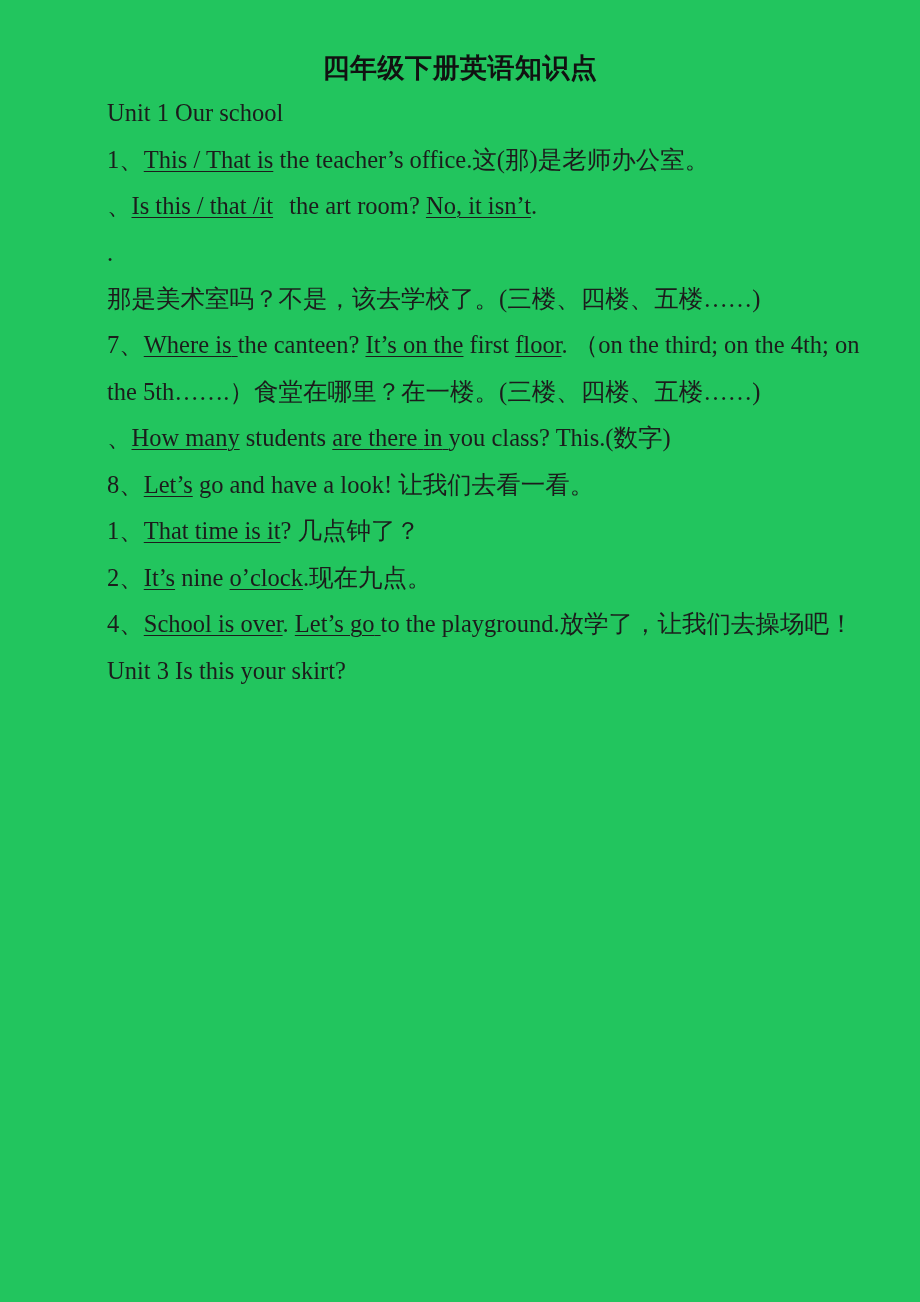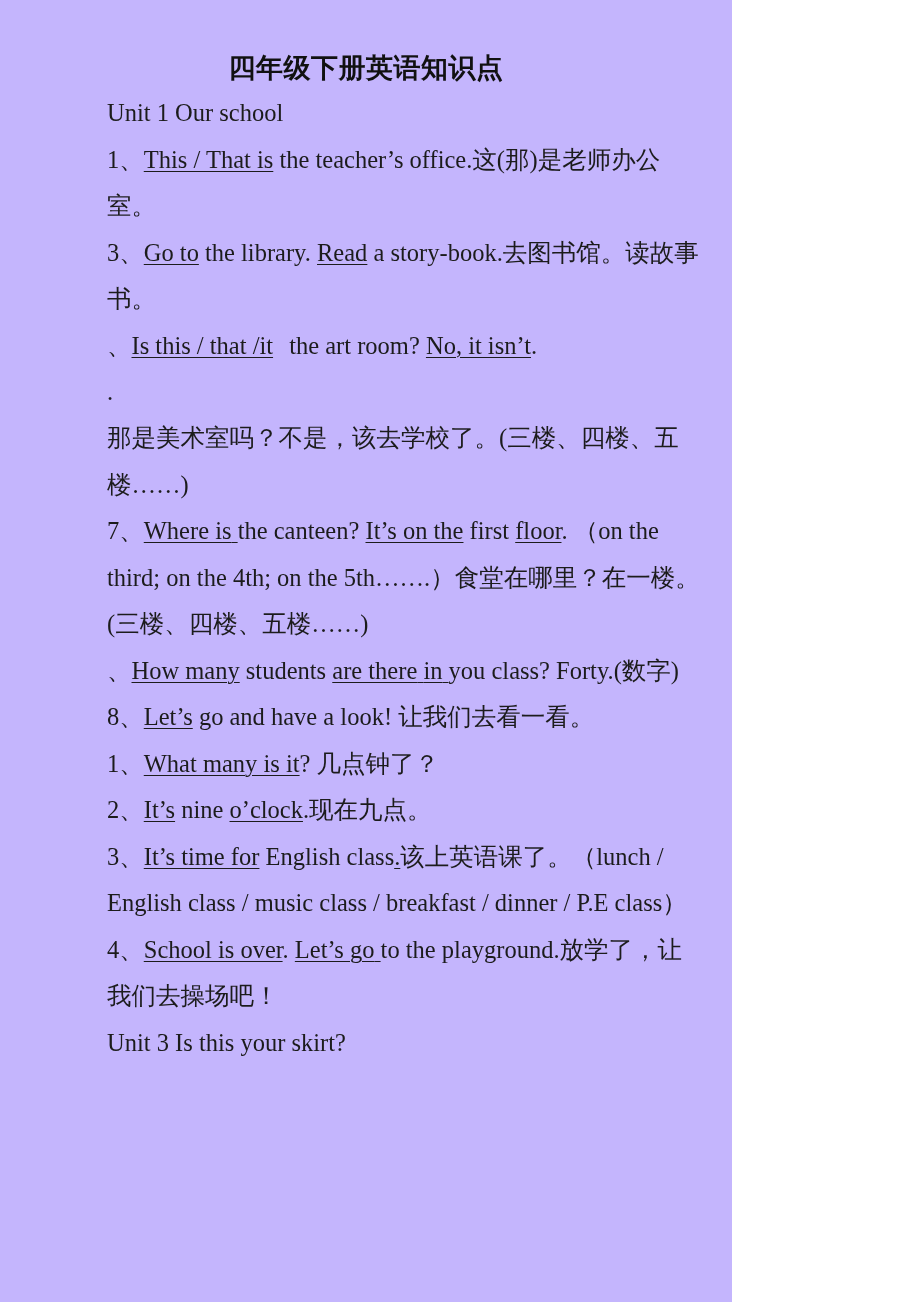--- a/index.html
+++ b/index.html
@@ -8,24 +8,24 @@
     background: #ffffff;
   }
   body {
     width: 920px;
     height: 1302px;
     font-family: "Liberation Serif", "DejaVu Serif", serif;
     color: #1a1a1a;
     overflow: hidden;
   }
   #page {
-    width: 732px;
+    width: 920px;
     height: 1302px;
     position: relative;
-    background: #c4b5fd;
+    background: #22c55e;
     box-sizing: border-box;
     padding: 0;
   }
   .doc-title {
     text-align: center;
     font-size: 27px;
     font-weight: 700;
     letter-spacing: 0.5px;
     margin: 0;
     padding-top: 50px;
@@ -67,42 +67,40 @@
 <div id="page">
 
   <h1 class="doc-title">四年级下册英语知识点</h1>
 
   <div class="body-text">
 
     <div class="line unit-head">Unit 1 Our school</div>
 
     <div class="line"><span>1、</span><span class="u">This / That is</span><span> the teacher’s office.这(那)是老师办公室。</span></div>
 
-    <div class="line"><span>3、</span><span class="u">Go to</span><span> the library. </span><span class="u">Read</span><span> a story-book.去图书馆。读故事书。</span></div>
 
     <div class="line"><span>、</span><span class="u"><span>Is this / that /it</span><span class="sp"></span></span><span> the art room? </span><span class="u">No, it isn’t</span><span>.</span></div>
 
     <div class="line dot-line">.</div>
 
 
     <div class="line">那是美术室吗？不是，该去学校了。(三楼、四楼、五楼……)</div>
 
     <div class="line"><span>7、</span><span class="u"><span>Where is</span><span> </span></span><span> the canteen? </span><span class="u">It’s on the</span><span> first </span><span class="u">floor</span><span>.  （on the third;  on the 4th;  on the 5th…….）食堂在哪里？在一楼。(三楼、四楼、五楼……)</span></div>
 
 
-    <div class="line"><span>、</span><span class="u">How many</span><span> students </span><span class="u"><span>are there</span><span> </span></span><span> </span><span class="u"><span>in</span><span> </span></span><span> you class?  Forty.(数字)</span></div>
+    <div class="line"><span>、</span><span class="u">How many</span><span> students </span><span class="u"><span>are there</span><span> </span></span><span> </span><span class="u"><span>in</span><span> </span></span><span> you class?  This.(数字)</span></div>
 
     <div class="line"><span>8、</span><span class="u">Let’s</span><span> go and have a look!  让我们去看一看。</span></div>
 
 
-    <div class="line"><span>1、</span><span class="u">What many is it</span><span>?  几点钟了？</span></div>
+    <div class="line"><span>1、</span><span class="u">That time is it</span><span>?  几点钟了？</span></div>
 
     <div class="line"><span>2、</span><span class="u">It’s</span><span> nine </span><span class="u">o’clock</span><span>.现在九点。</span></div>
 
-    <div class="line"><span>3、</span><span class="u">It’s time for</span><span> English class</span><span class="u">.</span><span>该上英语课了。（lunch  / English class  / music class    / breakfast  / dinner /    P.E class）</span></div>
 
     <div class="line"><span>4、</span><span class="u">School is over</span><span>. </span><span class="u"><span>Let’s go</span><span> </span></span><span> to the playground.放学了，让我们去操场吧！</span></div>
 
 
     <div class="line unit-head"> Unit 3 Is this your skirt?</div>
 
   </div>
 </div>
 
 </body></html>

